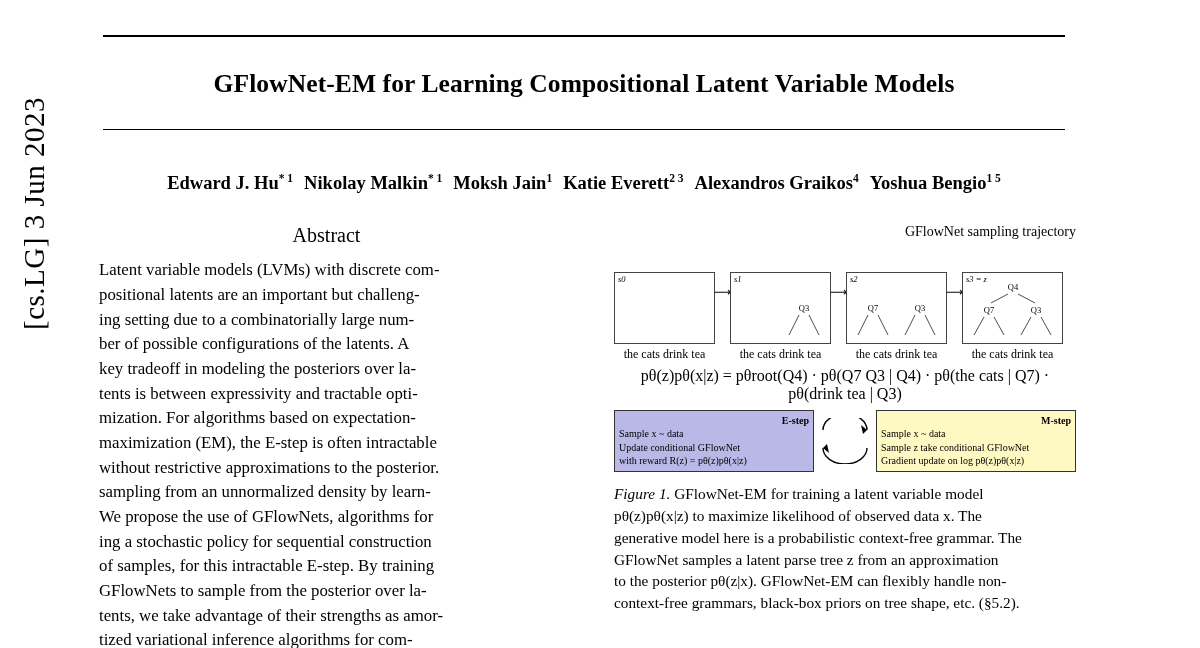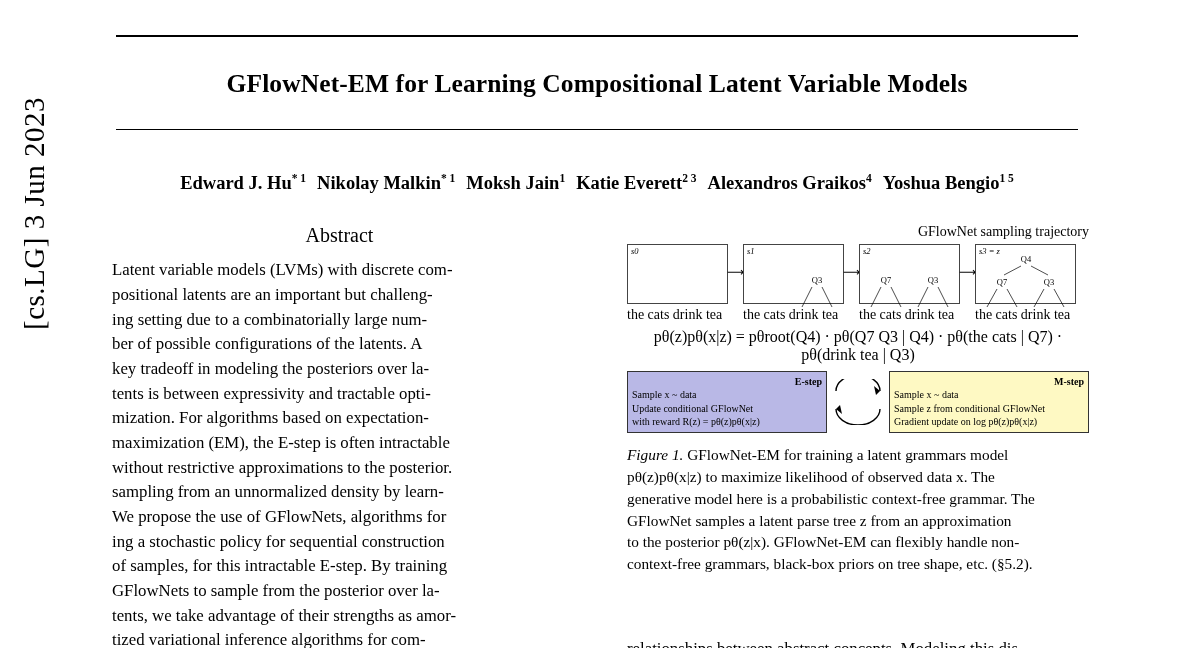--- a/index.html
+++ b/index.html
@@ -22,21 +22,21 @@
     transform: rotate(-90deg);
     transform-origin: left top;
     font-family: "Liberation Serif", serif;
     font-size: 29px;
     letter-spacing: 0.5px;
     white-space: nowrap;
     color: #000;
   }
   .page {
     position: absolute;
-    left: 112px;
+    left: 99px;
     top: 0;
     width: 970px;
     height: 648px;
   }
   .rule {
     width: 962px;
     height: 1.5px;
     background: #000;
     margin: 0 auto;
   }
@@ -97,24 +97,25 @@
     font-size: 14px;
     margin-bottom: 4px;
   }
   .traj-row {
     display: flex;
     align-items: stretch;
     gap: 0px;
   }
   .traj-box {
     width: 101px;
-    height: 60px;
+    height: 72px;
     border: 1px solid #444;
     position: relative;
     box-sizing: border-box;
+    margin-top: 28px;
   }
   .traj-label {
     position: absolute;
     left: 3px;
     top: 1px;
     font-size: 8.5px;
     font-style: italic;
   }
   .arrow {
     width: 15px;
@@ -125,21 +126,22 @@
     color: #000;
   }
   .arrow span { display:block; transform: translateY(-2px);}
   .tree-svg { position: absolute; left: 0; top: 0; }
   .words-row {
     display: flex;
     margin-top: 3px;
   }
   .words-cell {
     width: 101px;
-    font-size: 14px;
+    text-align: center;
+    font-size: 12px;
   }
   .words-gap { width: 15px; }
   .eq-line {
     text-align: center;
     font-size: 16px;
     margin-top: 5px;
     font-family: "Liberation Serif", serif;
   }
   .steps-row {
     display: flex;
@@ -304,27 +306,27 @@
               <path d="M6 12 A22 16 0 0 1 50 12" fill="none" stroke="#000" stroke-width="1.4"></path>
               <polygon points="50,12 44,7 46,16" fill="#000"></polygon>
               <path d="M50 30 A22 16 0 0 1 6 30" fill="none" stroke="#000" stroke-width="1.4"></path>
               <polygon points="6,30 12,35 10,26" fill="#000"></polygon>
             </svg>
           </div>
 
           <div class="step-box step-m">
             <div class="step-title">M-step</div>
             <div>Sample x ~ data</div>
-            <div>Sample z from conditional GFlowNet</div>
+            <div>Sample z take conditional GFlowNet</div>
             <div>Gradient update on log pθ(z)pθ(x|z)</div>
           </div>
         </div>
 
         <div class="fig-caption">
-          <span class="ln"><span class="fig-label">Figure 1.</span> <span>GFlowNet-EM  for  training  a  latent  grammars  model</span></span>
+          <span class="ln"><span class="fig-label">Figure 1.</span> <span>GFlowNet-EM  for  training  a  latent  variable  model</span></span>
           <span class="ln">pθ(z)pθ(x|z) to maximize likelihood of observed data x.  The</span>
           <span class="ln">generative model here is a probabilistic context-free grammar. The</span>
           <span class="ln">GFlowNet samples a latent parse tree z from an approximation</span>
           <span class="ln">to the posterior pθ(z|x). GFlowNet-EM can flexibly handle non-</span>
           <span class="ln">context-free grammars, black-box priors on tree shape, etc. (§5.2).</span>
         </div>
 
         <div class="body-para">
           <span class="ln">relationships between abstract concepts. Modeling this dis-</span>
         </div>

